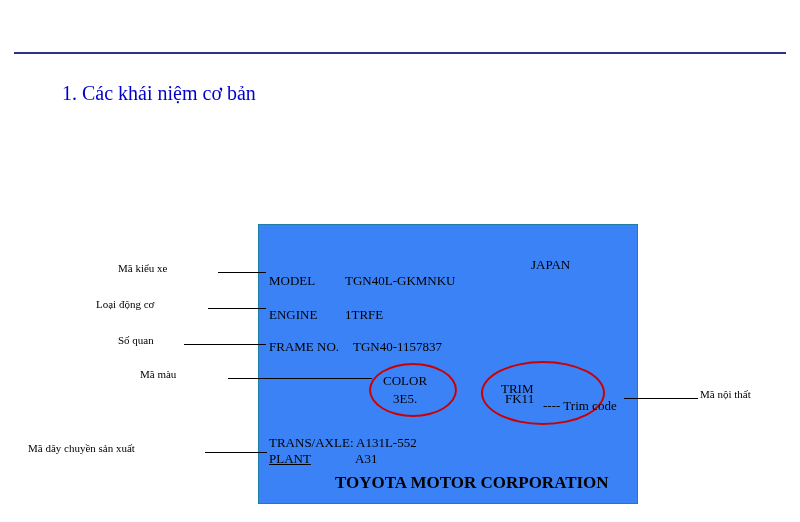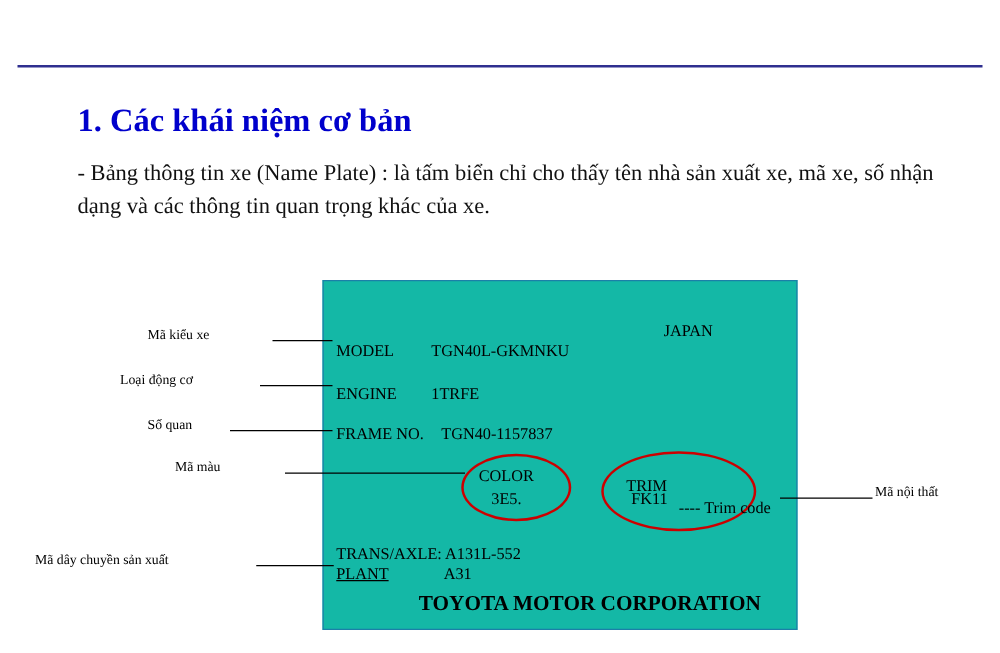--- a/index.html
+++ b/index.html
@@ -37,43 +37,43 @@
     left: 14px;
     width: 772px;
     height: 2px;
     background: #2f2f8f;
   }
   .heading {
     position: absolute;
     top: 82px;
     left: 62px;
     color: #0000cc;
-    font-weight: bold;
-    font-size: 26px;
+    font-weight: normal;
+    font-size: 20px;
     font-family: "Liberation Serif", serif;
   }
   .body-text {
     position: absolute;
     top: 125px;
     left: 62px;
     width: 700px;
     font-size: 18px;
     color: #111111;
     line-height: 1.45;
     font-family: "Liberation Serif", serif;
   }
 
   
   .plate {
     position: absolute;
     left: 258px;
     top: 224px;
     width: 378px;
     height: 278px;
-    background: #14b8a6;
+    background: #3b82f6;
     border: 1px solid #1b7fa8;
   }
   .plate-text {
     position: absolute;
     font-size: 13px;
     color: #000000;
     font-family: "Liberation Serif", serif;
     white-space: nowrap;
   }
   .p-japan   { left: 272px; top: 32px; }
@@ -135,21 +135,20 @@
 </style>
 </head>
 <body>
 
 <div class="page">
 
   <div class="title-rule"></div>
 
   <div class="heading">1. Các khái niệm cơ bản</div>
 
-  <div class="body-text">- Bảng thông tin xe (Name Plate) : là tấm biển chỉ cho thấy tên nhà sản xuất xe, mã xe, số nhận dạng và các thông tin quan trọng khác của xe.</div>
 
   <div class="plate">
     <div class="plate-text p-japan">JAPAN</div>
 
     <div class="plate-text p-model-l">MODEL</div>
     <div class="plate-text p-model-v">TGN40L-GKMNKU</div>
 
     <div class="plate-text p-engine-l">ENGINE</div>
     <div class="plate-text p-engine-v">1TRFE</div>
 

